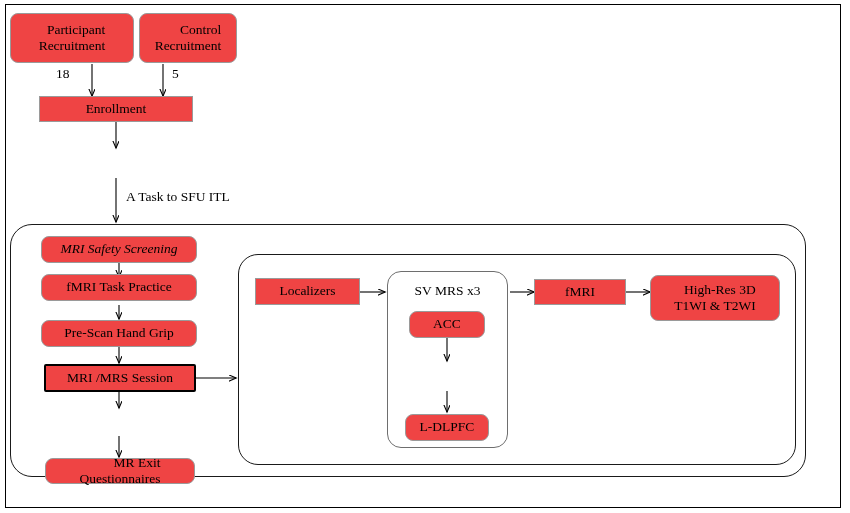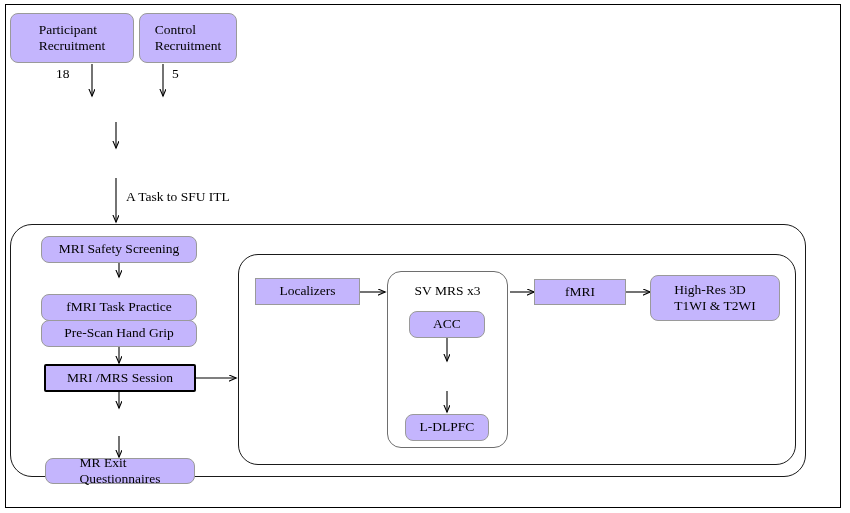--- a/index.html
+++ b/index.html
@@ -59,25 +59,25 @@
     border: 1px solid #6e6e6e;
     border-radius: 14px;
     box-sizing: border-box;
     background: transparent;
   }
   
   .node {
     position: absolute;
     box-sizing: border-box;
     border: 1px solid #9a9a9a;
-    background: #c4b5fd;
+    background: #ef4444;
     display: flex;
     align-items: center;
     justify-content: center;
-    text-align: left;
+    text-align: right;
     color: #000000;
     font-size: 13.5px;
     line-height: 1.22;
     padding: 0 0;
   }
   .node.rounded { border-radius: 8px; }
   .node.square  { border-radius: 0px; }
   .node.emph {
     border: 2.2px solid #000000;
     border-radius: 2px;
@@ -159,29 +159,32 @@
   <div class="node rounded" style="left:139px; top:13px; width:98px; height:50px;">
     <span>
       <span>Control</span><br>
       <span>Recruitment</span>
     </span>
   </div>
 
   <div class="label" style="left:56px; top:66px;">18</div>
   <div class="label" style="left:172px; top:66px;">5</div>
 
+  <div class="node square" style="left:39px; top:96px; width:154px; height:26px;">
+    <span>Enrollment</span>
+  </div>
 
 
   <div class="label" style="left:126px; top:189px;">A Task to SFU ITL</div>
 
-  <div class="node rounded" style="left:41px; top:236px; width:156px; height:27px;">
+  <div class="node rounded" style="left:41px; top:236px; width:156px; height:27px;font-style:italic;">
     <span>MRI Safety Screening</span>
   </div>
 
-  <div class="node rounded" style="left:41px; top:294px; width:156px; height:27px;">
+  <div class="node rounded" style="left:41px; top:274px; width:156px; height:27px;">
     <span>fMRI Task Practice</span>
   </div>
 
   <div class="node rounded" style="left:41px; top:320px; width:156px; height:27px;">
     <span>Pre-Scan Hand Grip</span>
   </div>
 
   <div class="node emph" style="left:44px; top:364px; width:152px; height:28px;">
     <span>MRI /MRS Session</span>
   </div>

